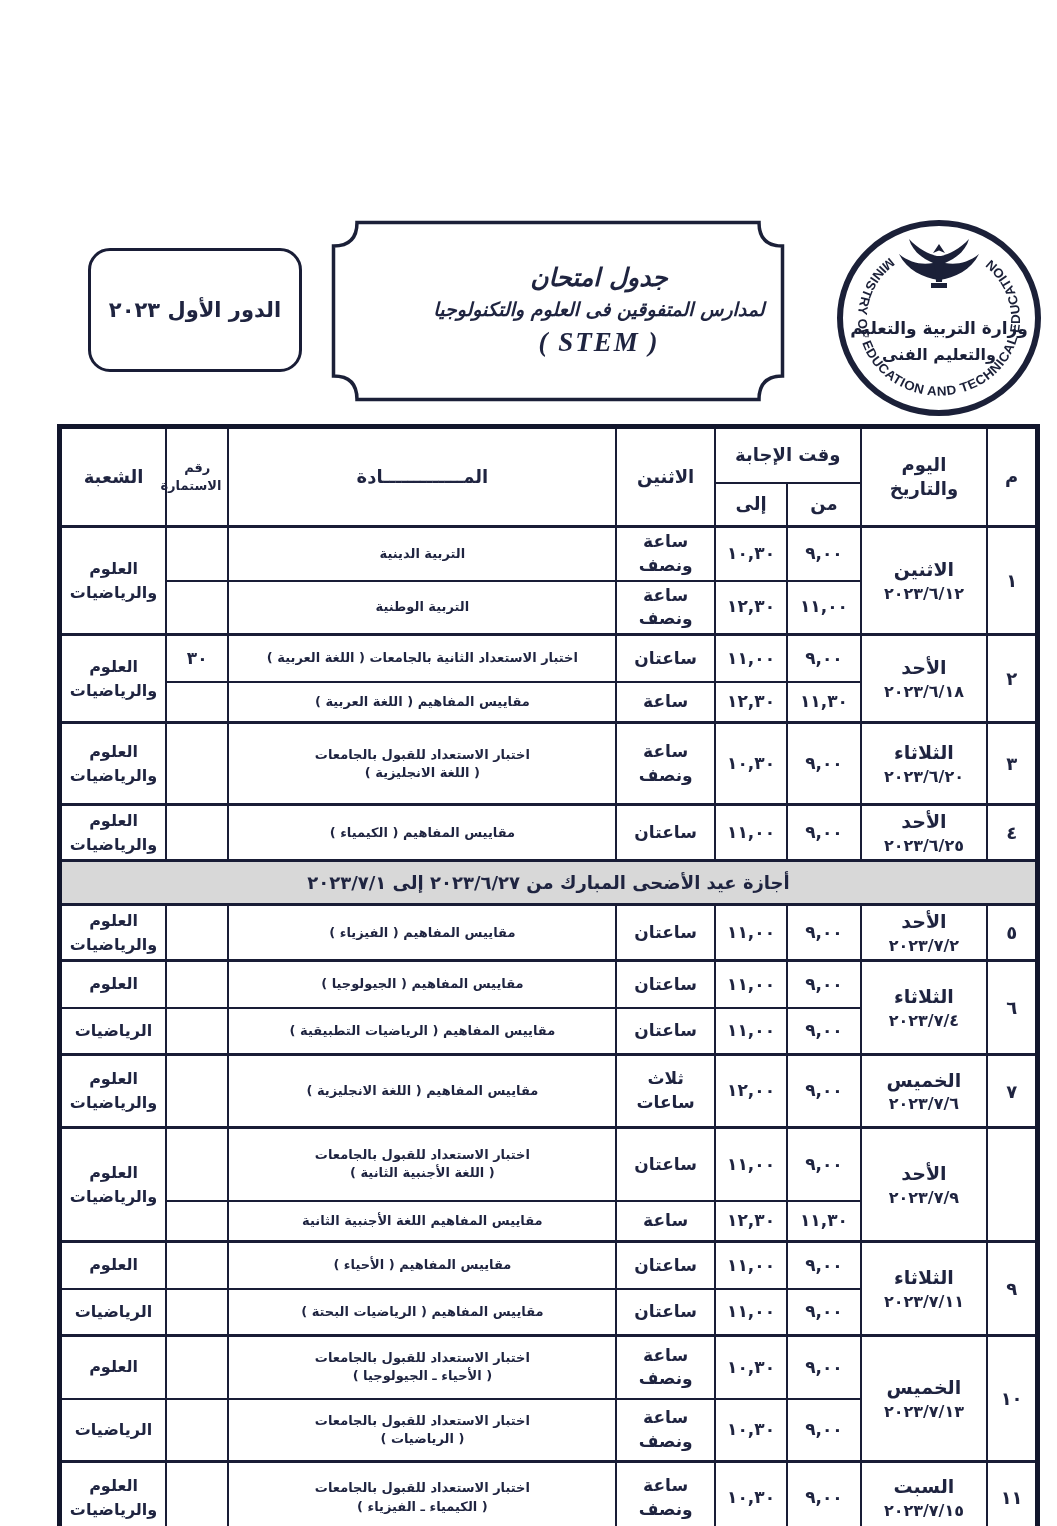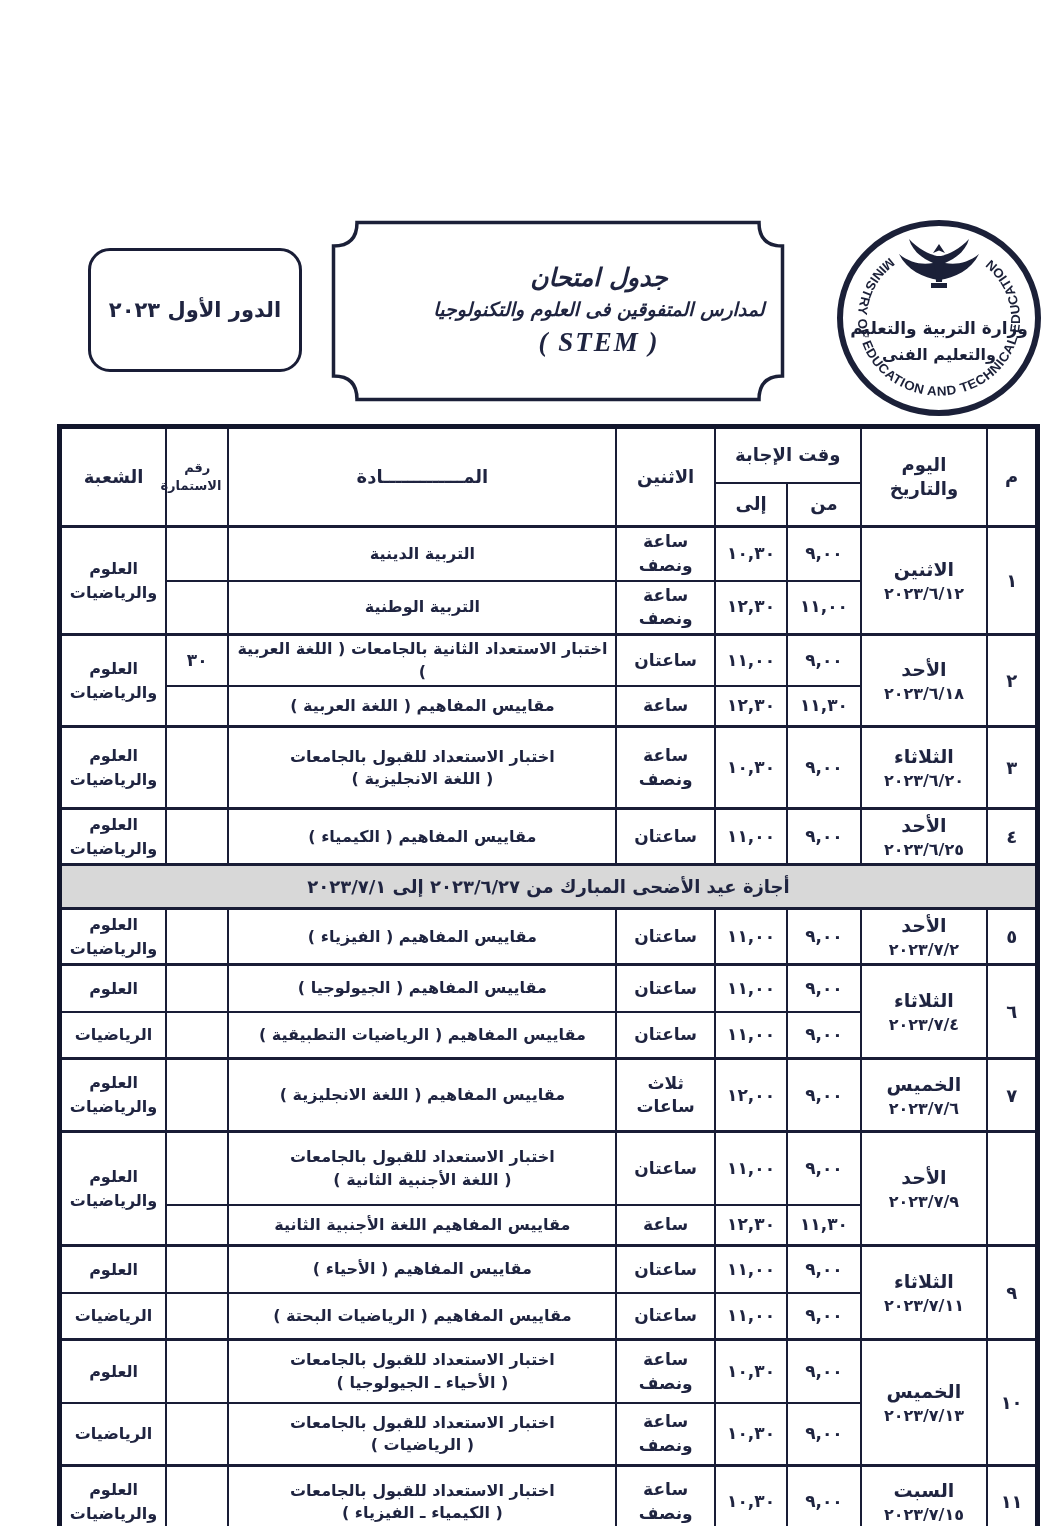--- a/index.html
+++ b/index.html
@@ -46,21 +46,21 @@
     text-align:center;vertical-align:middle;padding:2px 6px;
   }
   tr.group-start th,tr.group-start td{border-top-width:3px;}
   .pre{white-space:pre-line;}
   th{font-size:18px;line-height:1.35;}
   th.form-h{font-size:13px;}
   td{font-size:17px;line-height:1.4;}
   td.num-c{font-size:18px;}
   .day-name{font-size:19px;line-height:1.4;}
   .date-val{font-size:16px;line-height:1.4;}
-  td.subj-c{font-size:16px;}
+  td.subj-c{font-size:13px;}
   td.sect-c{font-size:16px;line-height:1.5;}
   tr.holiday-row td{
     background:var(--holiday);font-size:18px;height:44px;border-top-width:3px;border-bottom-width:3px;text-align:center;
   }
   
   tr.rh-a{height:47px;} tr.rh-b{height:41px;} tr.rh-c{height:50px;}
   tr.rh-d{height:52px;} tr.rh-l{height:73px;} tr.rh-xl{height:82px;}
   tr.rh-m2{height:63px;} tr.hh1{height:56px;} tr.hh2{height:44px;}
 </style>
 </head>

